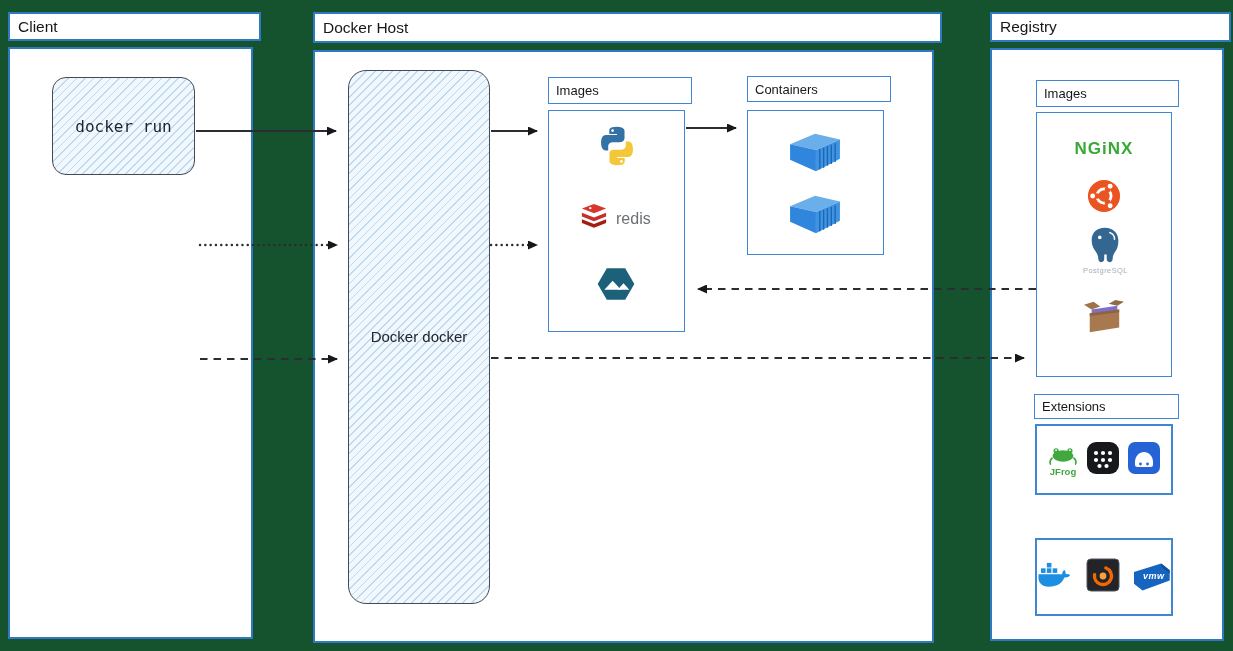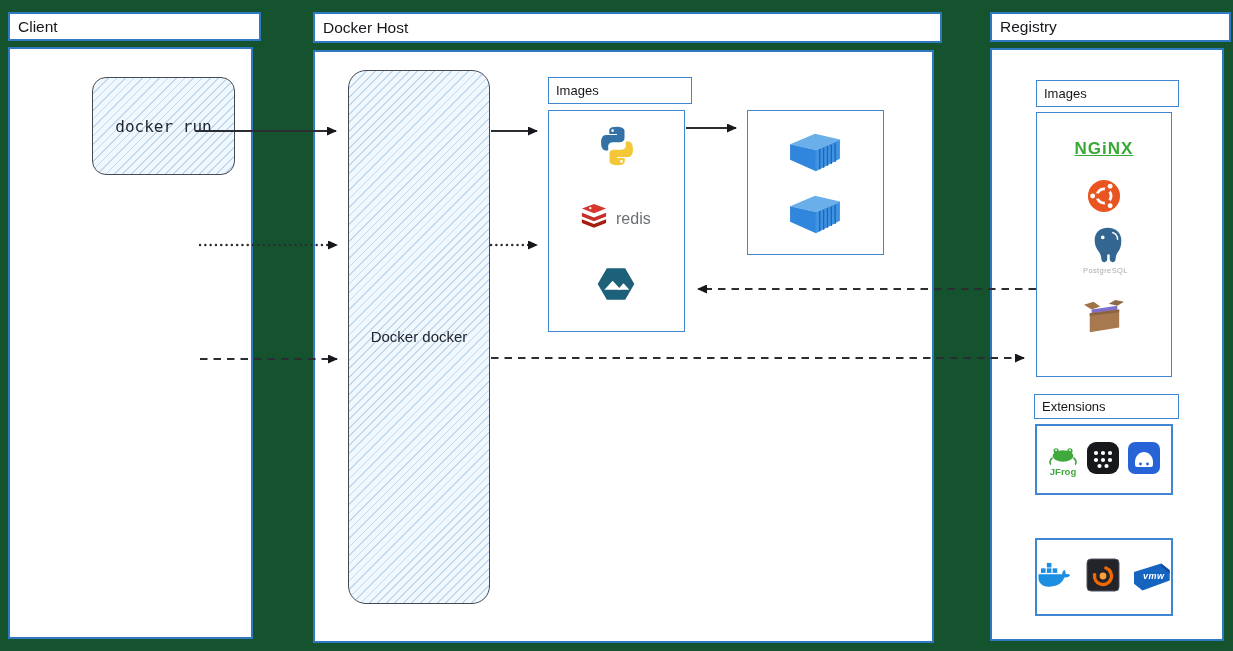--- a/index.html
+++ b/index.html
@@ -13,32 +13,32 @@
 
   .panel-title{position:absolute;z-index:6;background:#fff;border:1.6px solid #3f87d2;
                display:flex;align-items:center;padding-left:7px;font-size:13px;}
   .panel-body{position:absolute;z-index:6;background:#fff;border:1.6px solid #3f87d2;}
 
   .hachure{background-color:#f0f8fe;
            background-image:repeating-linear-gradient(315deg,rgba(96,155,210,.34) 0 1.2px,transparent 1.2px 6px);}
 
   .cmd-box{position:absolute;z-index:10;border:1.7px solid #454b52;border-radius:14px;
            display:flex;align-items:center;justify-content:center;
-           font-family:"DejaVu Sans Mono",monospace;font-size:16px;color:#1d232b;margin-left:40px;}
+           font-family:"DejaVu Sans Mono",monospace;font-size:16px;color:#1d232b;}
 
   .daemon-box{position:absolute;z-index:10;border:1.7px solid #454b52;border-radius:18px;
               display:flex;align-items:center;justify-content:center;text-align:center;
               font-size:15px;line-height:1.55;color:#23272d;}
 
   .icon-abs{position:absolute;display:flex;align-items:center;justify-content:center;}
   .redis-row{position:absolute;display:flex;align-items:center;gap:7px;}
   .redis-label{font-size:16px;color:#6b7075;}
   .nginx-logo{position:absolute;width:100%;text-align:center;font-weight:bold;
-              font-size:17px;letter-spacing:1px;color:#39a935;text-decoration:underline;}
-  .pg-wrap{position:absolute;display:flex;flex-direction:column;align-items:flex-end;}
+              font-size:17px;letter-spacing:1px;color:#39a935;}
+  .pg-wrap{position:absolute;display:flex;flex-direction:column;align-items:center;}
   .pg-label{font-size:7.5px;color:#a7abb0;margin-top:1px;letter-spacing:.4px;}
   .flex-row{display:flex;align-items:center;justify-content:center;height:100%;}
   .jfrog-wrap{display:flex;flex-direction:column;align-items:center;line-height:1;}
   .jfrog-label{font-size:9.5px;font-weight:bold;color:#41a83e;margin-top:-2px;}
   .vmw-wrap{position:relative;display:flex;align-items:center;justify-content:center;}
   .vmw-label{position:absolute;color:#fff;font-weight:bold;font-style:italic;
              font-size:9px;letter-spacing:.5px;top:11px;left:13px;}
 </style>
 </head>
 <body>
@@ -86,20 +86,23 @@
     </div>
     <div class="icon-abs" style="left:47px;top:153px">
       <svg width="40" height="40" viewBox="0 0 48 48">
         <polygon points="13,5 35,5 46,24 35,43 13,43 2,24" fill="#1d6079"></polygon>
         <polygon points="10,31 20,20 30,31" fill="#fff"></polygon>
         <polygon points="26,31 33,23 40,31" fill="#fff"></polygon>
       </svg>
     </div>
   </div>
 
+  <div class="panel-title" style="left:747px;top:76px;width:135px;height:24px">
+    <span>Containers</span>
+  </div>
   <div class="panel-body" style="left:747px;top:110px;width:135px;height:143px">
     <div class="icon-abs" style="left:36px;top:17px">
       <svg width="62" height="46" viewBox="0 0 64 48">
         <polygon points="6,17 32,6 58,12 33,23" fill="#6aaeea"></polygon>
         <polygon points="6,17 33,23 33,45 6,33" fill="#2f86dc"></polygon>
         <polygon points="33,23 58,12 58,32 33,45" fill="#3f93e4"></polygon>
         <path d="M37 22v21 M41 20.5v21 M45 19v20.5 M49 17.5v20 M53 16v19.5" stroke="#1e66b0" stroke-width="1.4" fill="none"></path>
       </svg>
     </div>
     <div class="icon-abs" style="left:36px;top:79px">

